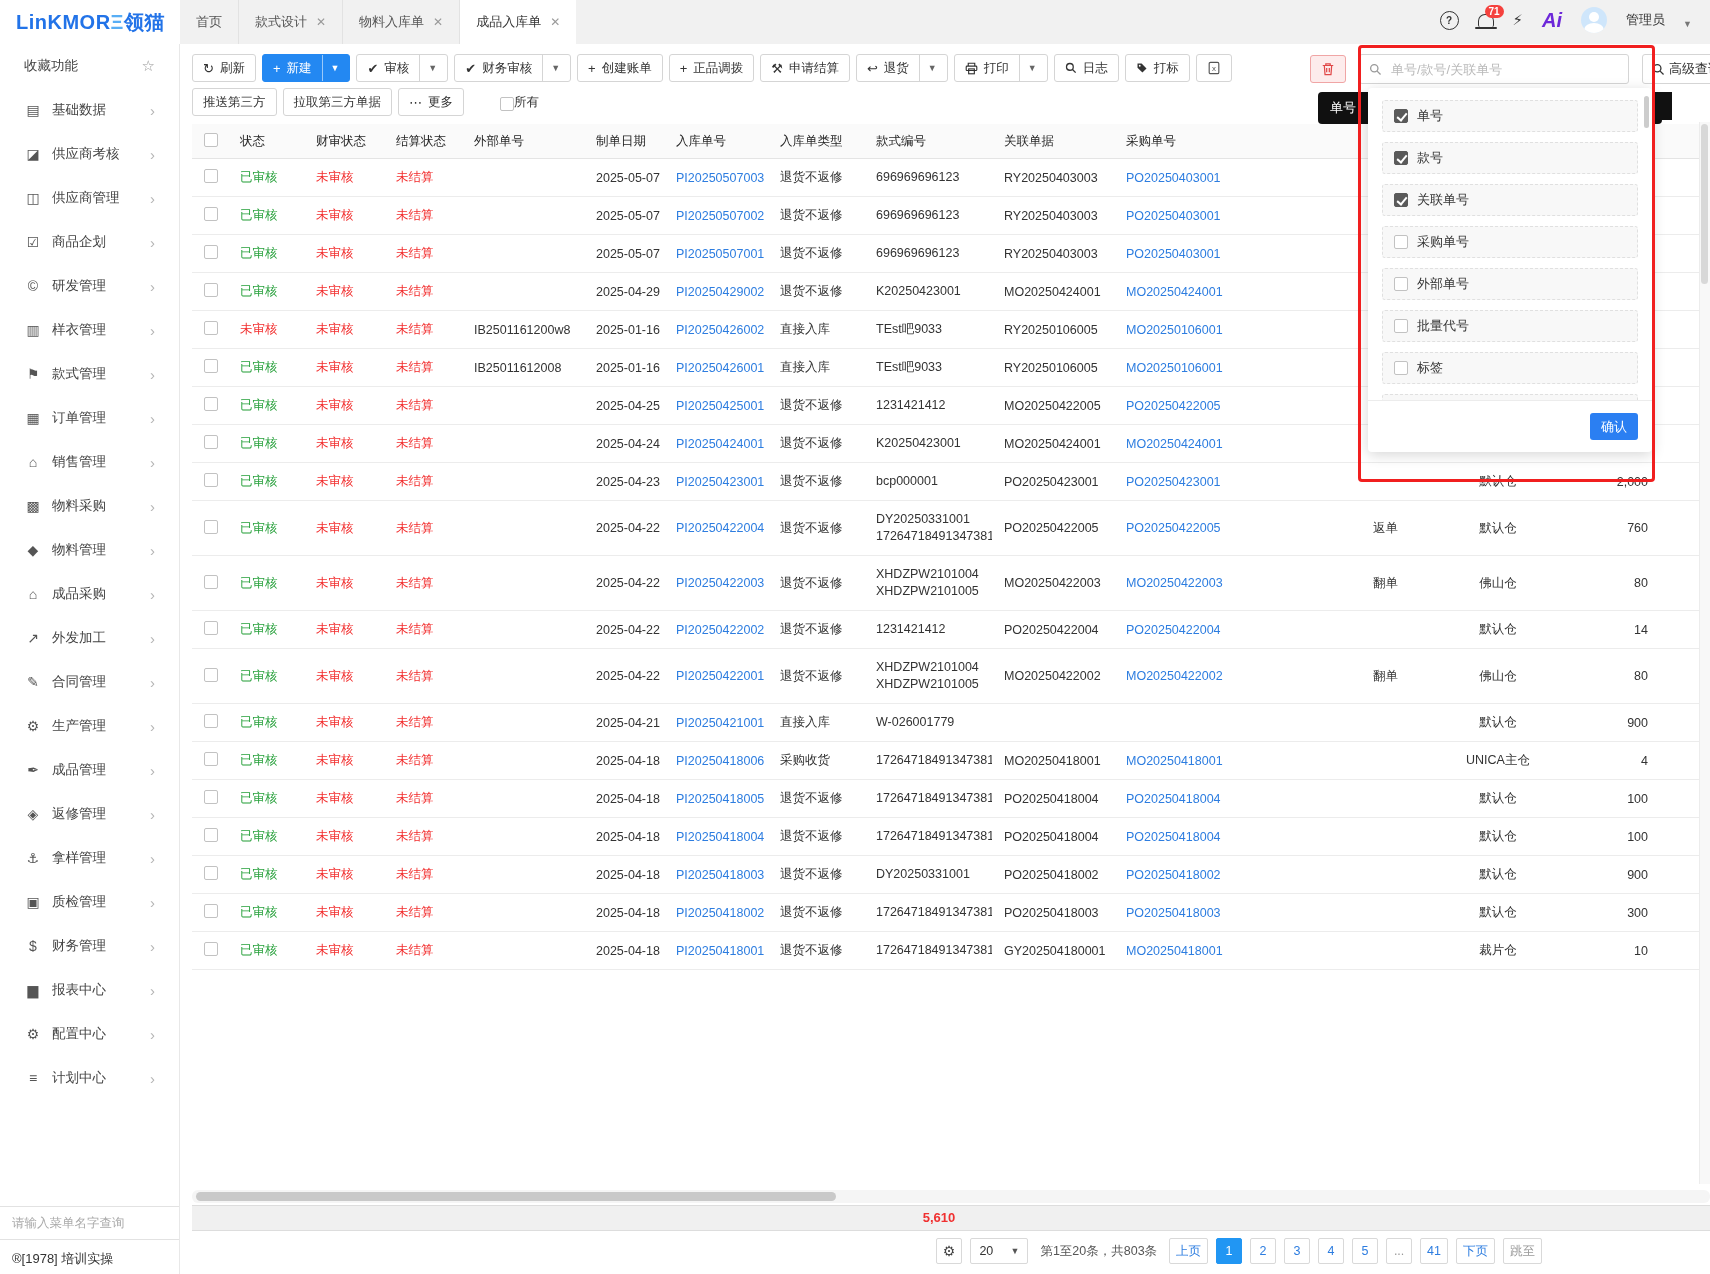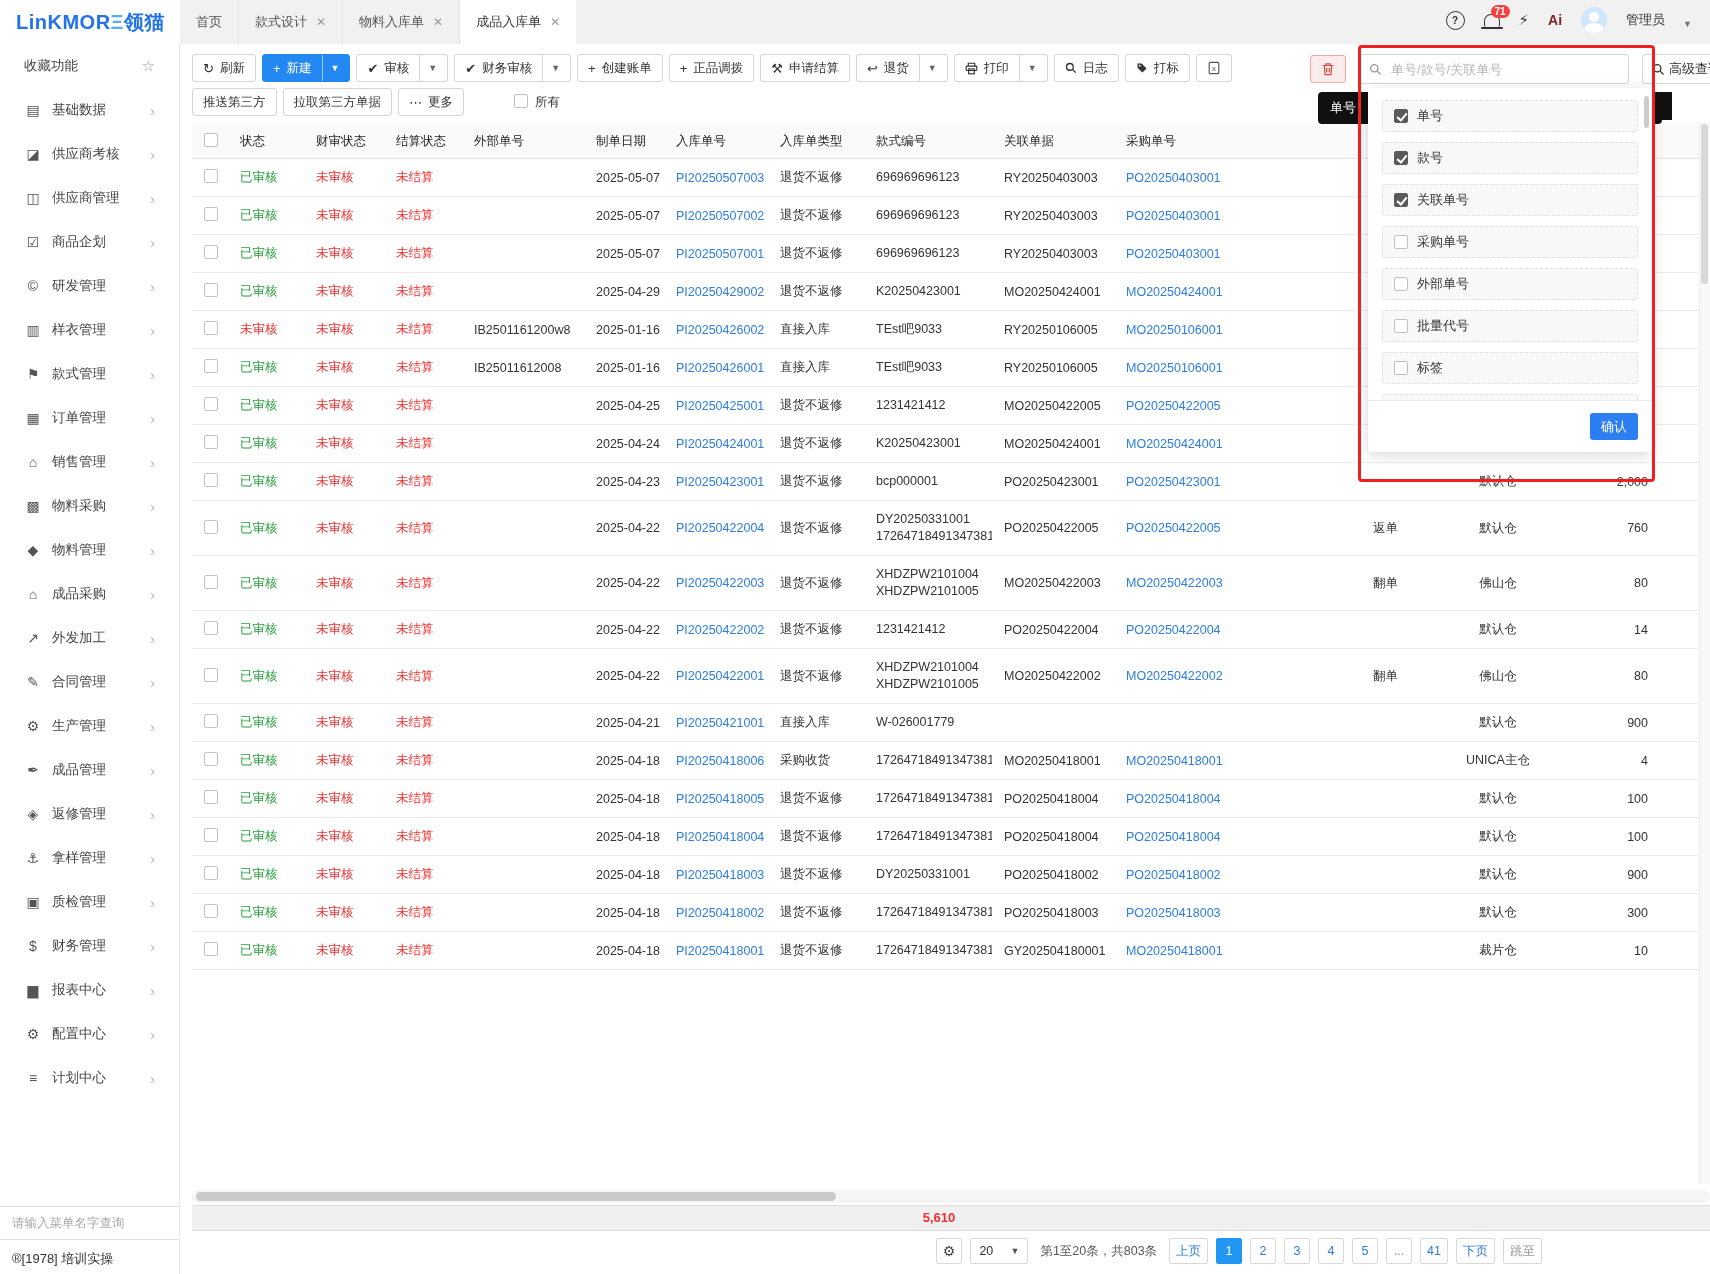--- a/index.html
+++ b/index.html
@@ -14,21 +14,21 @@
   .tab{display:flex;align-items:center;padding:0 16px;color:#555;border-right:1px solid #e2e2e2;cursor:pointer;white-space:nowrap;font-size:13px}
   .tab.active{background:#fff;color:#333;border-right:none}
   .tab .tx{margin-left:9px;color:#999;font-size:12px}
   .top-right{position:absolute;right:0;top:0;height:40px;display:flex;align-items:center;gap:19px;padding-right:18px}
   .help-ic{width:17px;height:17px;border:1.5px solid #333;border-radius:50%;display:flex;align-items:center;justify-content:center;font-size:10px;font-weight:bold;color:#333}
   .bell-wrap{position:relative}
   .bell{display:block;position:relative;width:14px;height:12px;border:1.6px solid #333;border-bottom:none;border-radius:7px 7px 2px 2px}
   .bell::after{content:"";position:absolute;left:-4px;right:-4px;bottom:-2px;height:2px;background:#333;border-radius:1px}
   .badge{position:absolute;top:-9px;left:7px;background:#f5413d;color:#fff;font-size:10px;line-height:13px;padding:0 4px;border-radius:8px;font-weight:bold}
   .flash-ic{font-size:15px;color:#333}
-  .ai-logo{color:#7f1d1d;font-weight:800;font-size:14px;}
+  .ai-logo{color:#6d28d9;font-weight:800;font-size:20px;font-style:italic}
   .avatar{width:26px;height:26px;border-radius:50%;background:#cfe6fb;position:relative;overflow:hidden}
   .av-head{position:absolute;left:8px;top:5px;width:10px;height:10px;border-radius:50%;background:#fff}
   .av-body{position:absolute;left:3px;top:16px;width:20px;height:14px;border-radius:50%;background:#fff}
   .admin{display:flex;align-items:flex-end;gap:18px;color:#333;font-size:13px}
   .admin .caret{font-size:9px;color:#777}
   
   .main{display:flex;height:1234px}
   .sidebar{width:180px;box-sizing:border-box;border-right:1px solid #e8e8e8;background:#fff;display:flex;flex-direction:column;overflow:hidden}
   .side-item{height:44px;flex:0 0 44px;display:flex;align-items:center;padding:0 24px;gap:10px;color:#444;font-size:13.5px;cursor:pointer}
   .side-item .si{width:18px;text-align:center;color:#555;font-size:14px}
@@ -41,21 +41,21 @@
   .content{flex:1;display:flex;flex-direction:column;position:relative;padding:10px 0 14px 12px;box-sizing:border-box;background:#fff;overflow:hidden}
   
   .tb-row{display:flex;align-items:center;gap:6px}
   .tb-row2{margin-top:6px}
   .btn{height:28px;box-sizing:border-box;padding:0 10px;border:1px solid #d5d5d5;border-radius:3px;background:#fff;color:#333;
        display:inline-flex;align-items:center;gap:6px;font-size:12.5px;cursor:pointer;white-space:nowrap;font-family:inherit}
   .btn .ic{font-size:13px;line-height:1}
   .btn .caret{border-left:1px solid #d5d5d5;padding-left:8px;margin-left:4px;color:#666;font-size:9px;align-self:stretch;display:flex;align-items:center}
   .btn-primary{background:#2388f2;border-color:#2388f2;color:#fff}
   .btn-primary .caret{border-left:1px solid rgba(255,255,255,.55);color:#fff}
-  .chk-all{display:flex;align-items:flex-start;gap:7px;margin-left:44px;color:#333}
+  .chk-all{display:flex;align-items:flex-end;margin-left:30px;color:#333}
   .cb{width:14px;height:14px;box-sizing:border-box;border:1px solid #c2c2c2;border-radius:2px;background:#fff;display:inline-block;position:relative;flex:0 0 14px}
   .cb.checked{background:#5a5a5a;border-color:#5a5a5a}
   .cb.checked::after{content:"";position:absolute;left:4px;top:1px;width:4px;height:8px;border:solid #fff;border-width:0 2px 2px 0;transform:rotate(40deg)}
   
   .right-cluster{position:absolute;top:10px;left:1130px;display:flex;align-items:center;gap:13px;z-index:20}
   .trash-btn{width:36px;height:28px;box-sizing:border-box;border:1px solid #f0a5a5;background:#fdecec;border-radius:3px;display:flex;align-items:center;justify-content:center;cursor:pointer}
   .search-box{width:270px;height:30px;box-sizing:border-box;border:1px solid #d5d5d5;border-radius:3px;background:#fff;display:flex;align-items:center;padding:0 9px;gap:7px;color:#999}
   .search-box input{border:none;outline:none;flex:1;font-size:13px;font-family:inherit;color:#333;background:transparent}
   .search-box input::placeholder{color:#b9b9b9}
   .adv-btn{height:30px;box-sizing:border-box;border:1px solid #d5d5d5;border-radius:3px;background:#fff;display:flex;align-items:center;gap:4px;padding:0 9px;font-size:13px;color:#333;cursor:pointer;white-space:nowrap}

